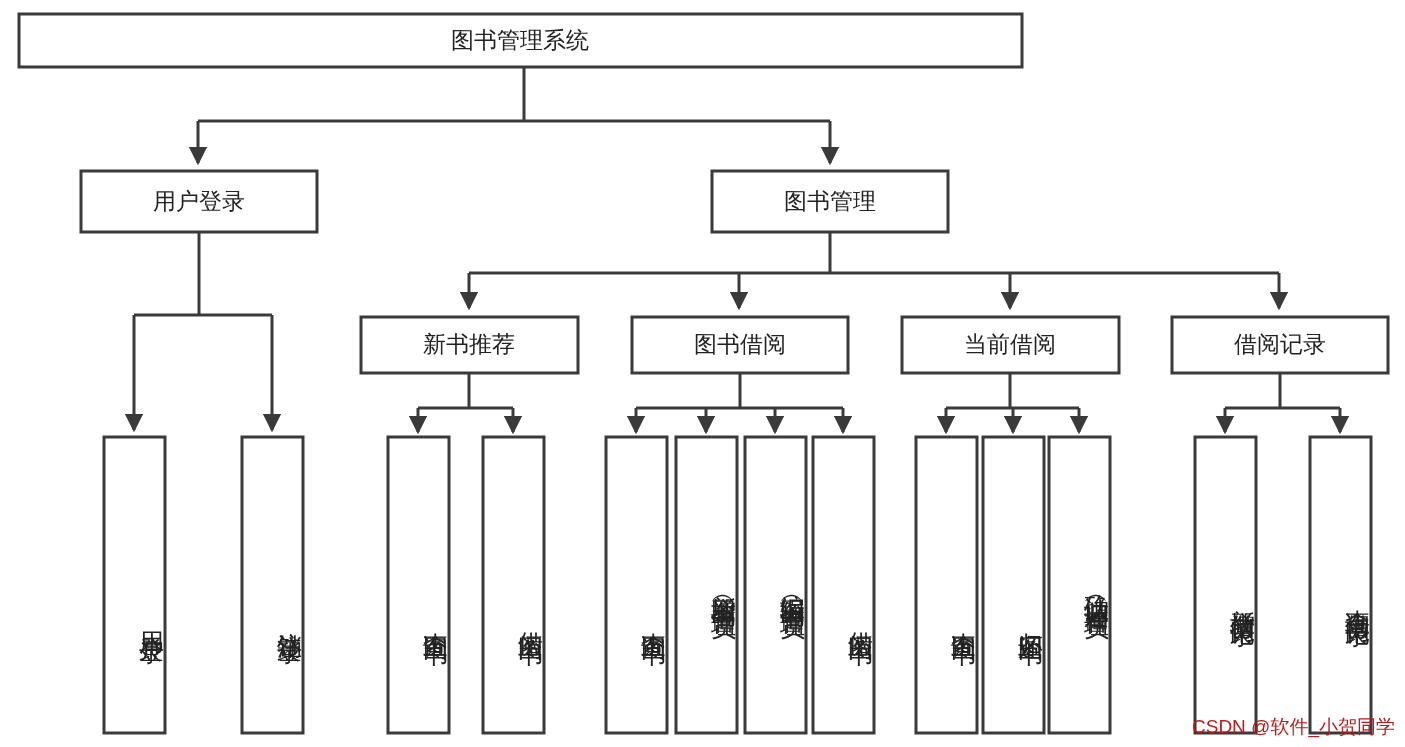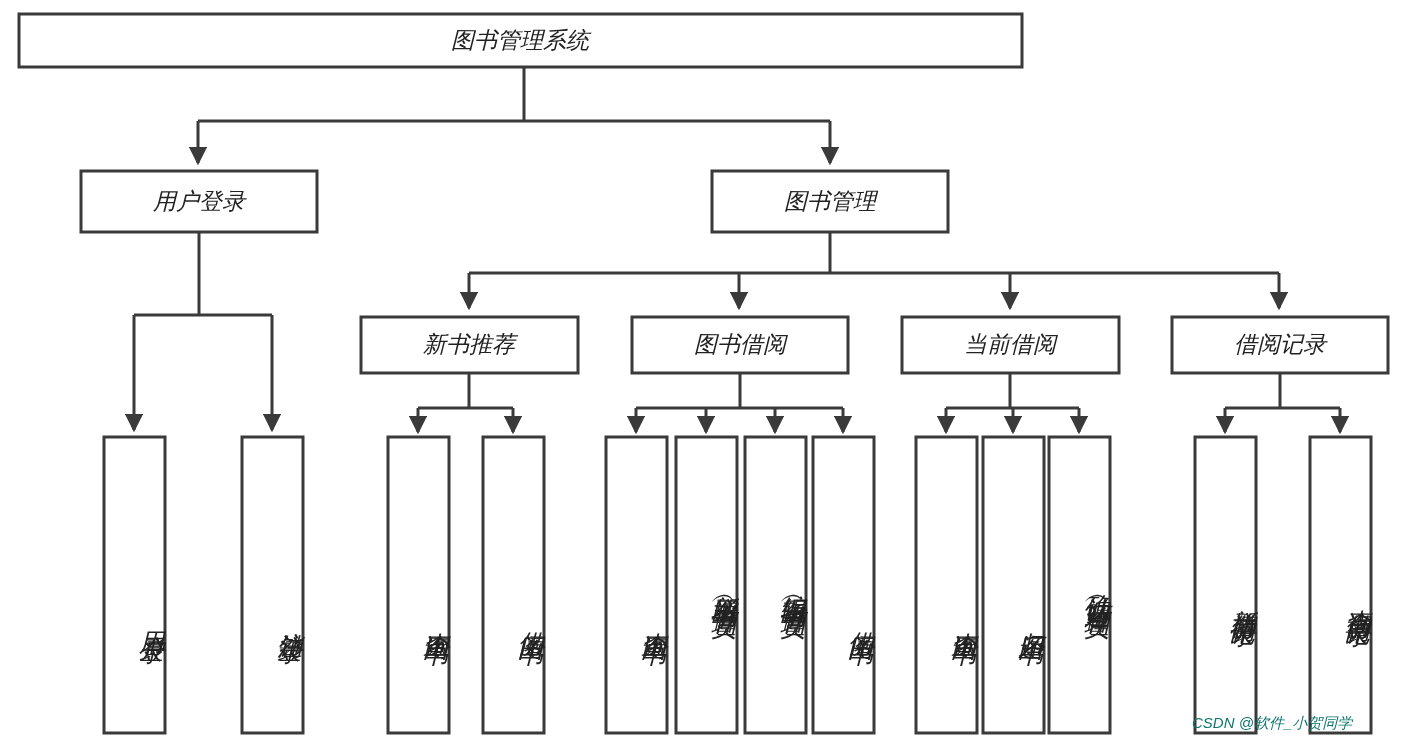--- a/index.html
+++ b/index.html
@@ -11,21 +11,20 @@
     width: 1405px;
     height: 747px;
     font-family: "Liberation Sans", "DejaVu Sans", sans-serif;
     overflow: hidden;
   }
   #diagram-root {
     position: relative;
     width: 1112px;
     height: 747px;
     background: #ffffff;
-    font-style: italic;
   }
   svg#tree-svg {
     position: absolute;
     left: 0;
     top: 0;
     width: 1405px;
     height: 747px;
   }
   .node-box {
     fill: #ffffff;
@@ -45,22 +44,22 @@
   .node-label-h {
     font-family: "Liberation Sans", "DejaVu Sans", sans-serif;
     font-size: 23px;
     fill: #222222;
     text-anchor: middle;
     dominant-baseline: middle;
   }
   .watermark-text {
     position: absolute;
     font-family: "Liberation Sans", "DejaVu Sans", sans-serif;
-    font-size: 15px;
-    color: #0f766e;
+    font-size: 19px;
+    color: #b91c1c;
     white-space: nowrap;
     pointer-events: none;
   }
   .vlabel {
     position: absolute;
     writing-mode: vertical-rl;
     text-orientation: upright;
     font-family: "Liberation Sans", "DejaVu Sans", sans-serif;
     font-size: 25px;
     line-height: 1.08;

